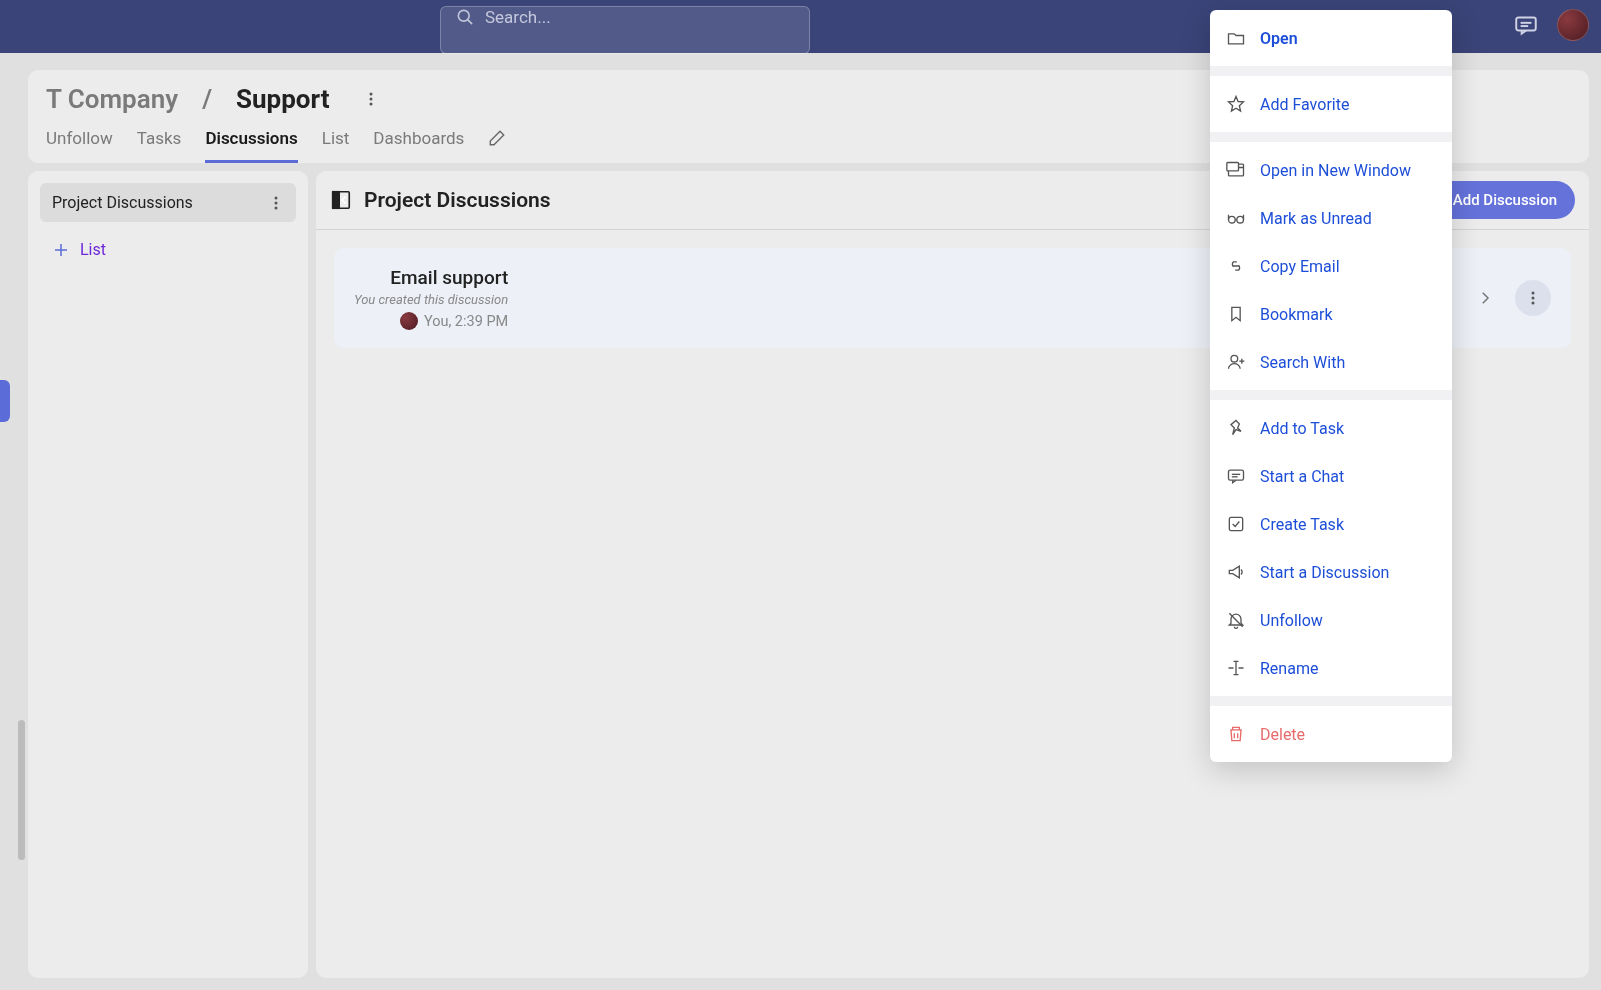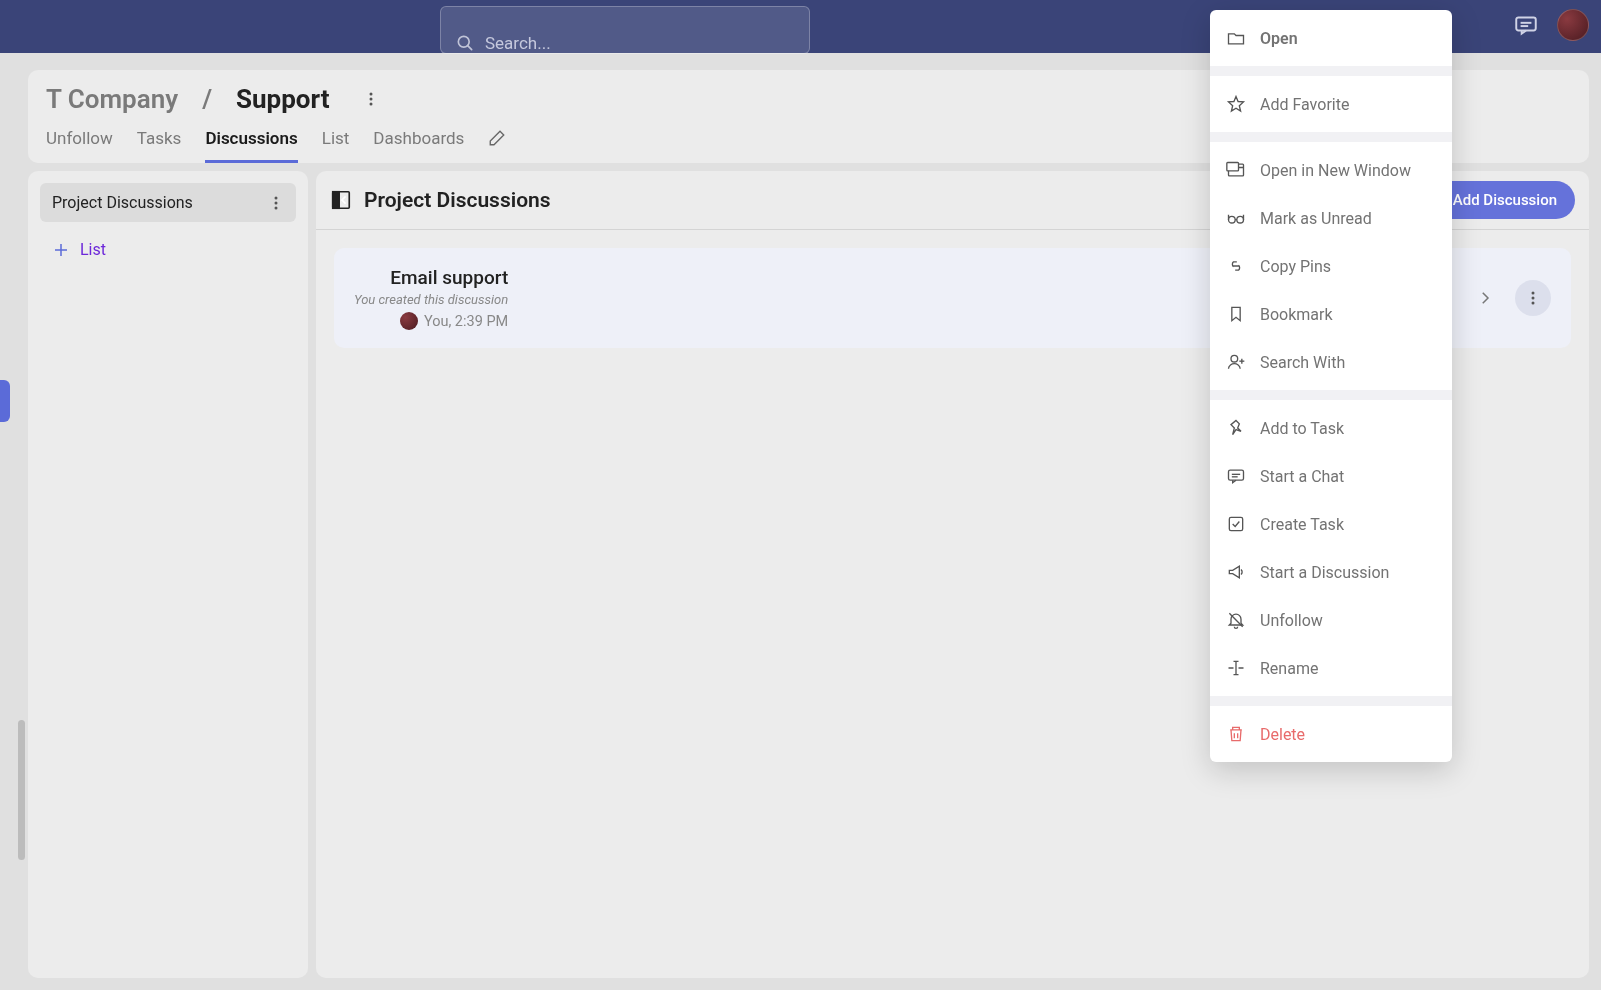--- a/index.html
+++ b/index.html
@@ -26,21 +26,21 @@
     .search-box {
       position: absolute;
       left: 440px;
       top: 6px;
       width: 370px;
       height: 48px;
       background: rgba(255,255,255,0.12);
       border: 1px solid rgba(255,255,255,0.25);
       border-radius: 6px;
       display: flex;
-      align-items: flex-end;
+      align-items: flex-start;
       padding: 0 14px;
     }
     .search-box svg {
       width: 20px;
       height: 20px;
       stroke: #c0c4d8;
       fill: none;
       margin-right: 10px;
     }
     .search-box input {
@@ -302,21 +302,21 @@
       height: 10px;
       background: #f1f1f4;
     }
     .menu-item {
       display: flex;
       align-items: center;
       gap: 14px;
       padding: 14px 16px;
       cursor: pointer;
       font-size: 16px;
-      color: #737373;
+      color: #1d4ed8;
     }
     .menu-item.bold {
       font-weight: 600;
     }
     .menu-item.danger {
       color: #e86b6b;
     }
     .menu-item.danger svg {
       stroke: #e86b6b;
     }
@@ -503,21 +503,21 @@
           <circle cx="7" cy="14" r="4"></circle>
           <circle cx="17" cy="14" r="4"></circle>
           <path d="M11 14 L13 14 M3 14 L3 8 M21 14 L21 8"></path>
         </svg>
         <span>Mark as Unread</span>
       </div>
       <div class="menu-item">
         <svg viewBox="0 0 24 24" class="menu-icon">
           <path d="M9 13 A4 4 0 0 1 9 7 L13 7 M15 11 A4 4 0 0 1 15 17 L11 17 M8 12 L16 12"></path>
         </svg>
-        <span>Copy Pins</span>
+        <span>Copy Email</span>
       </div>
       <div class="menu-item">
         <svg viewBox="0 0 24 24" class="menu-icon">
           <path d="M7 4 L17 4 L17 20 L12 16 L7 20 Z"></path>
         </svg>
         <span>Bookmark</span>
       </div>
       <div class="menu-item">
         <svg viewBox="0 0 24 24" class="menu-icon">
           <circle cx="10" cy="8" r="4"></circle>

